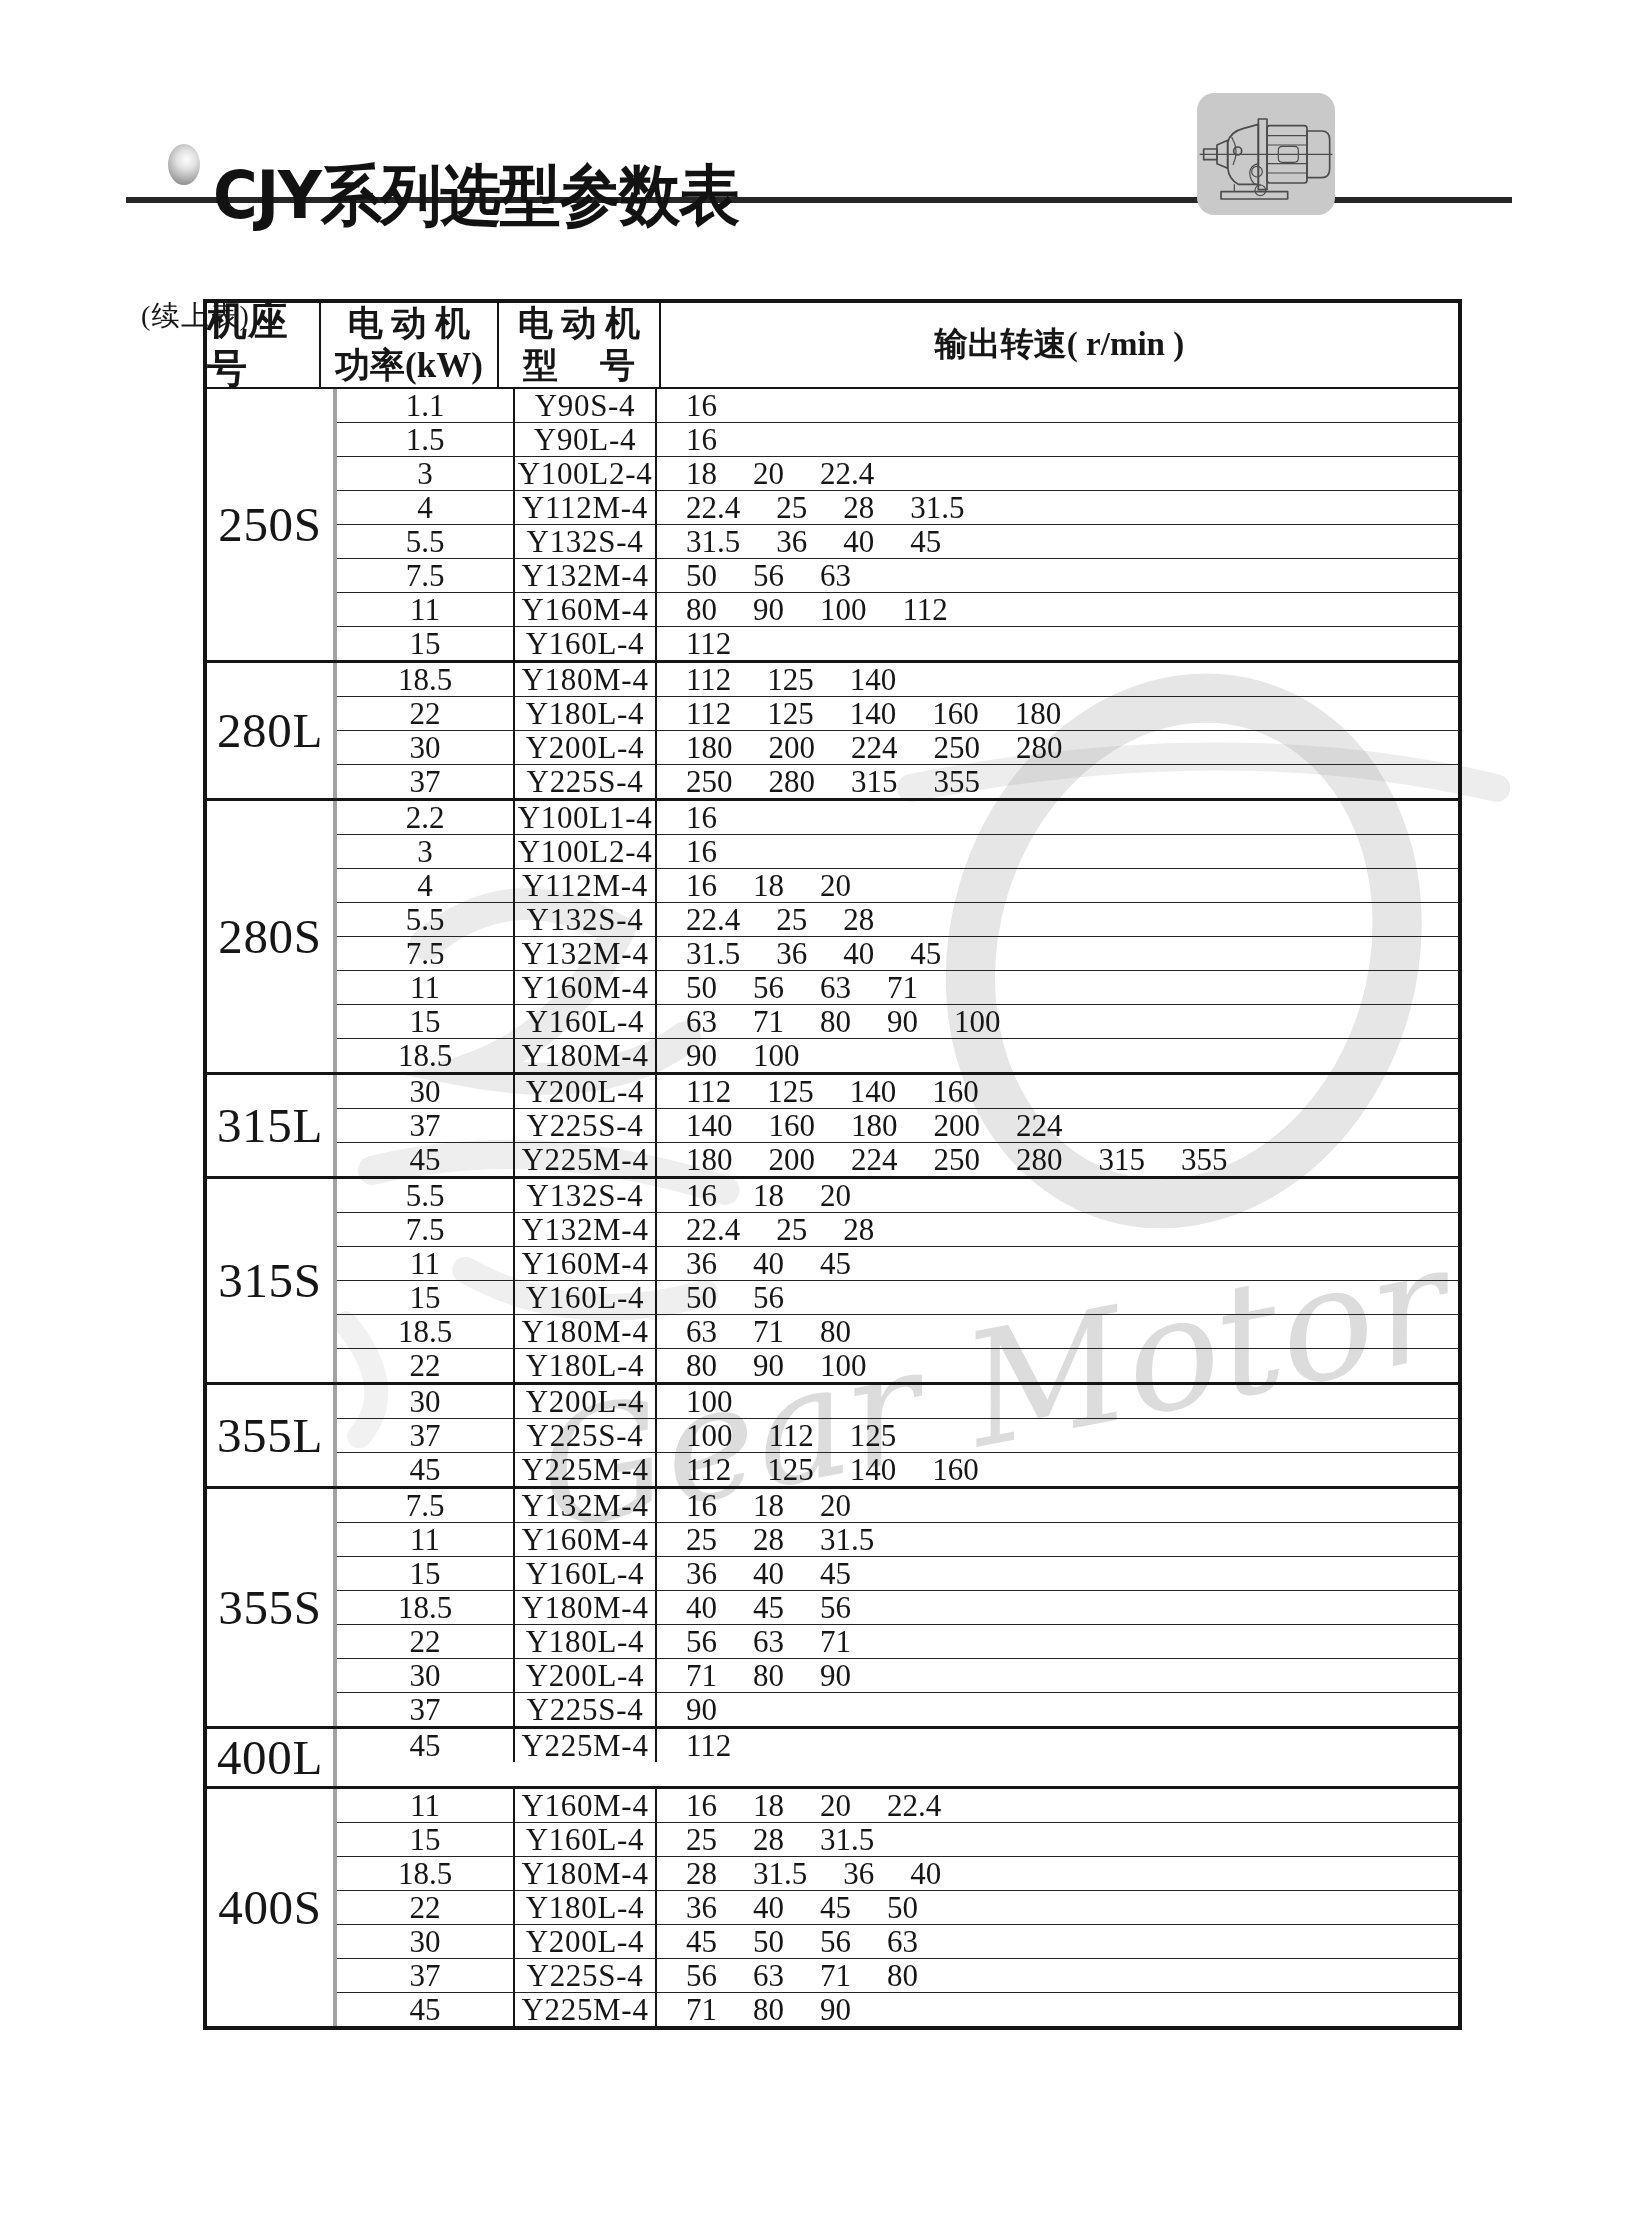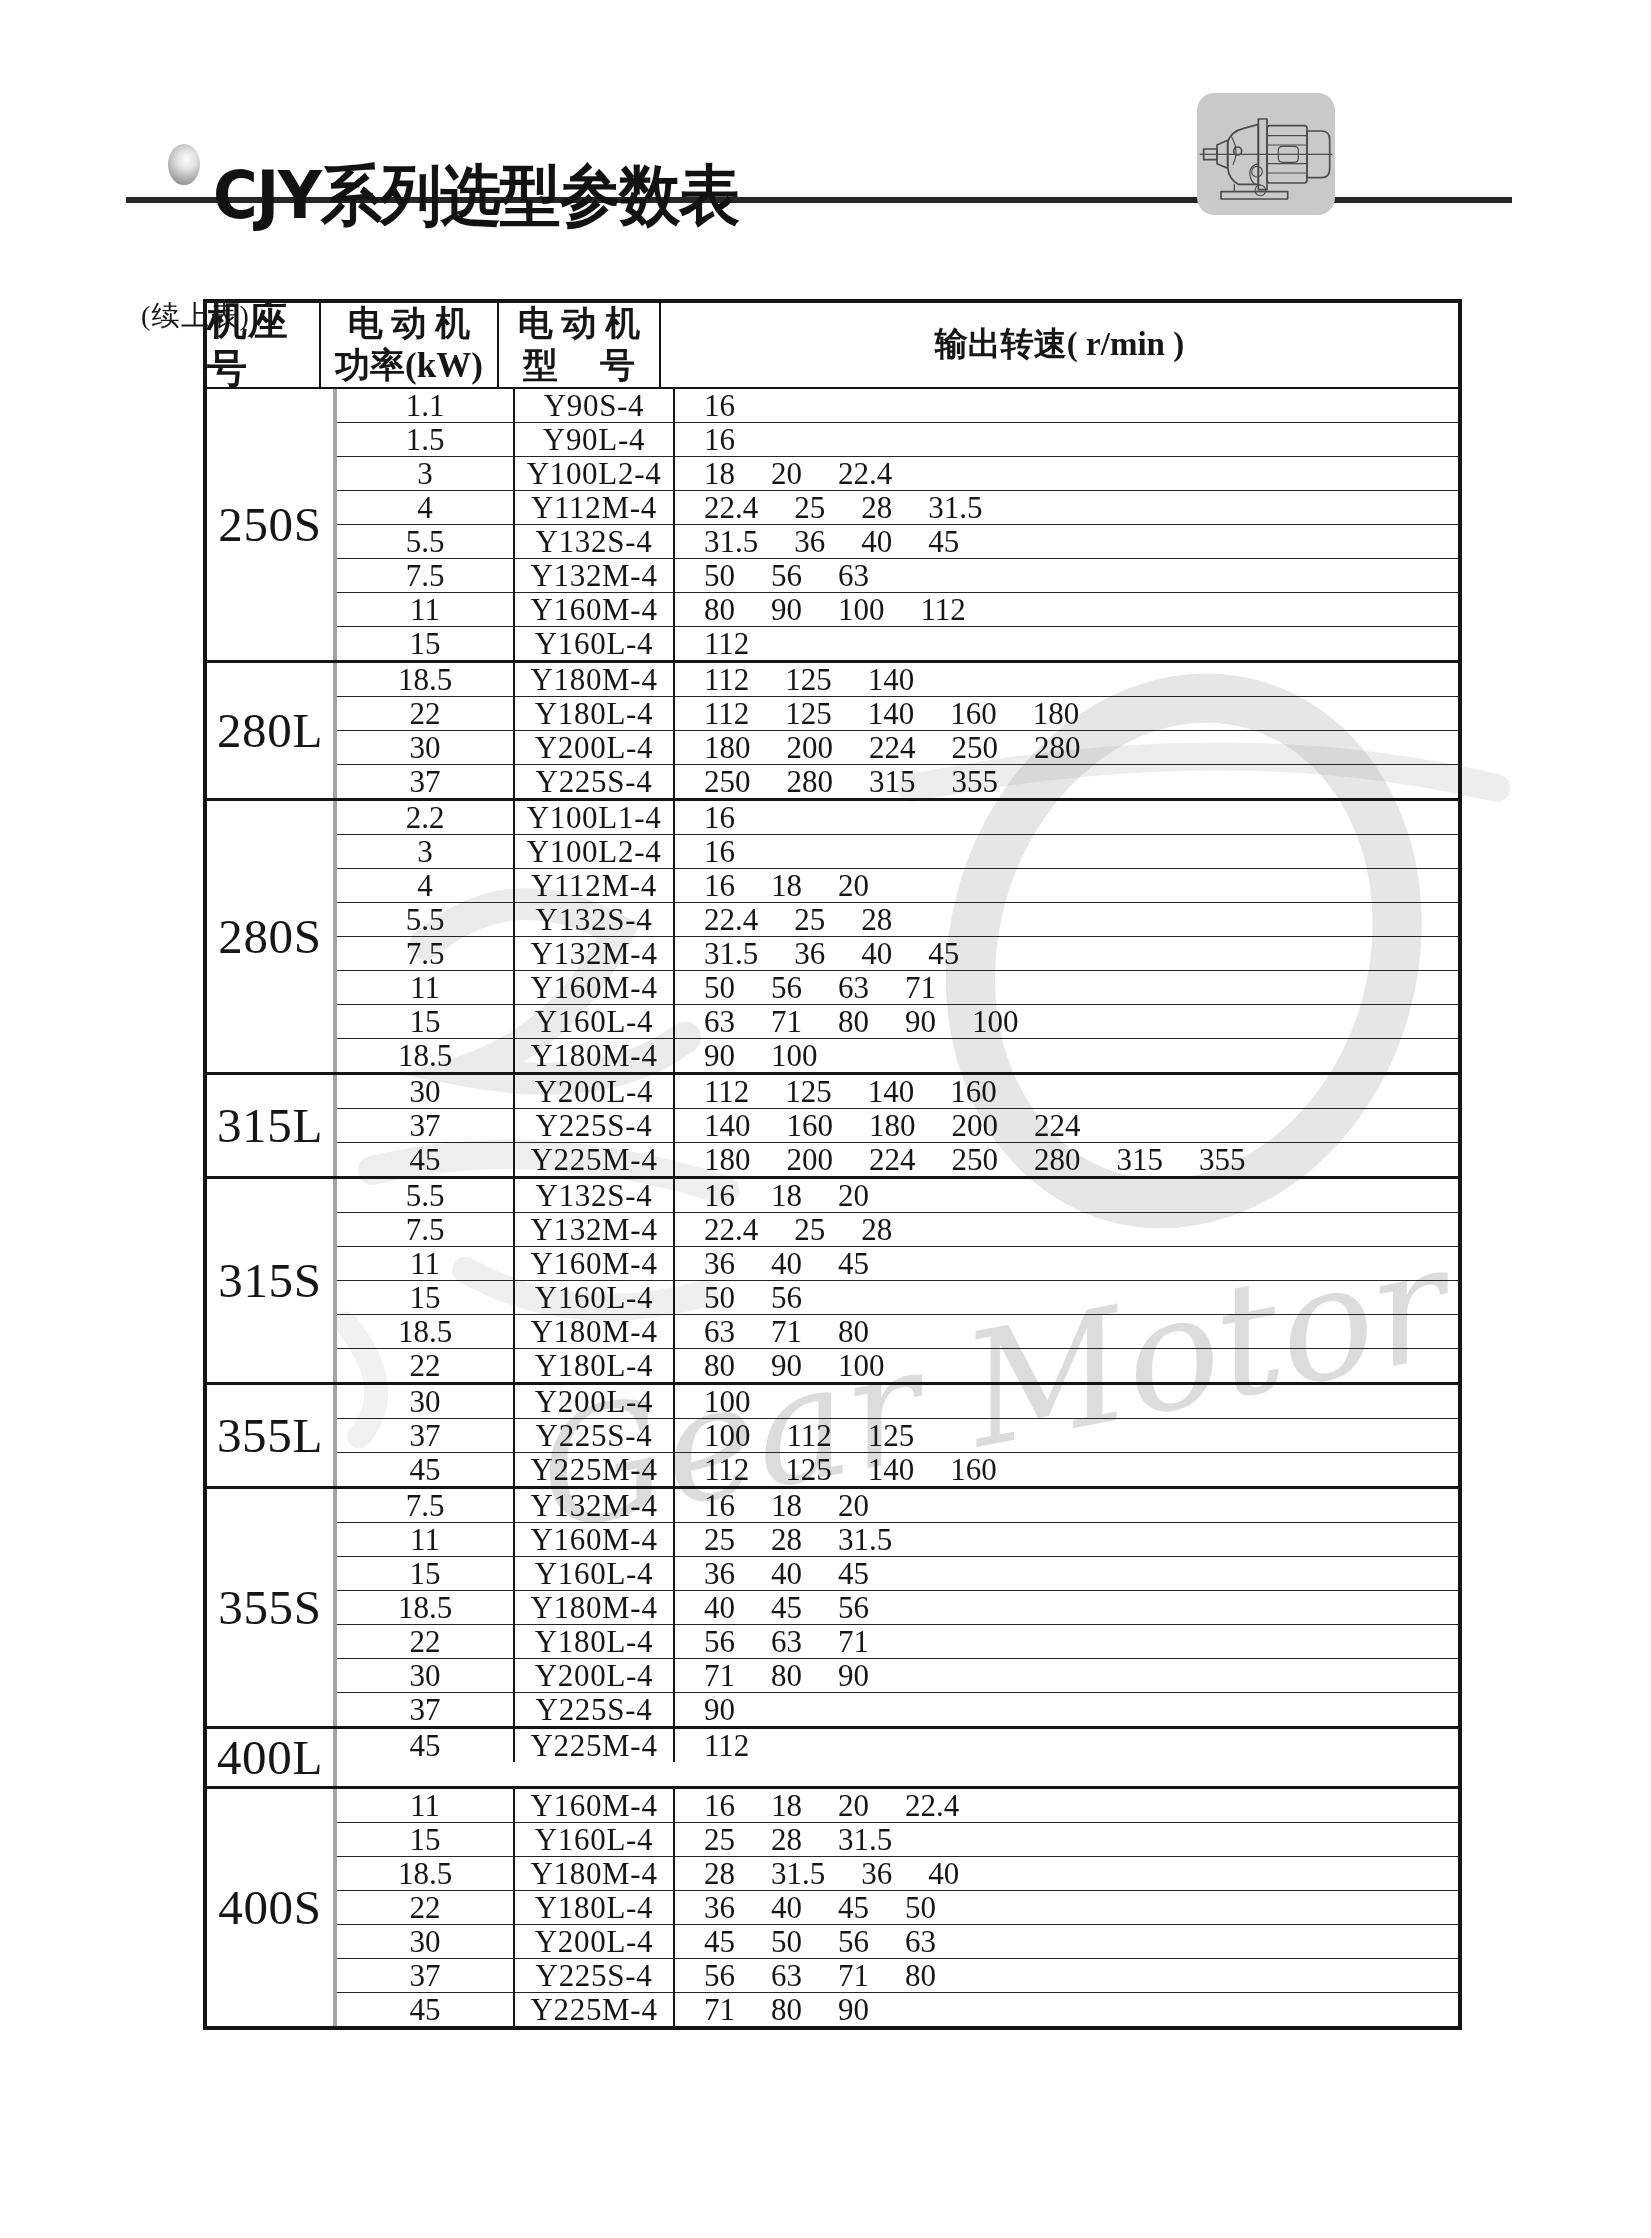--- a/index.html
+++ b/index.html
@@ -56,21 +56,21 @@
   .frame-cell{
     width:130px;border-right:4px solid #a3a3a3;box-sizing:border-box;
     display:flex;align-items:center;justify-content:center;
     font-size:49px;letter-spacing:0.7px;
   }
   .rows{flex:1;display:flex;flex-direction:column;min-width:0;}
   .row{display:flex;height:33px;border-bottom:1.3px solid #242424;}
   .row.last{border-bottom:none;}
   .cell{display:flex;align-items:center;font-size:31px;box-sizing:border-box;}
   .power{width:178px;border-right:2px solid #151515;justify-content:center;}
-  .model{width:160px;border-right:2px solid #151515;justify-content:center;letter-spacing:0.7px;}
+  .model{width:142px;border-right:2px solid #151515;justify-content:center;letter-spacing:0.7px;}
   .speeds{flex:1;padding-left:29px;min-width:0;overflow:hidden;font-family:Liberation Serif, serif;}
   .spd{margin-right:36px;white-space:nowrap;}
 </style>
 </head>
 <body>
 
 <svg class="watermark" width="1652" height="2239" viewBox="0 0 2484 3367">
   <g fill="none" stroke="#8f8f8f" stroke-linecap="round">
     <ellipse cx="1780" cy="1430" rx="315" ry="385" stroke-width="74" opacity="0.22" transform="rotate(16 1780 1430)"></ellipse>
     <path d="M 1370 1185 Q 1850 1090 2250 1185" stroke-width="42" opacity="0.16"></path>

